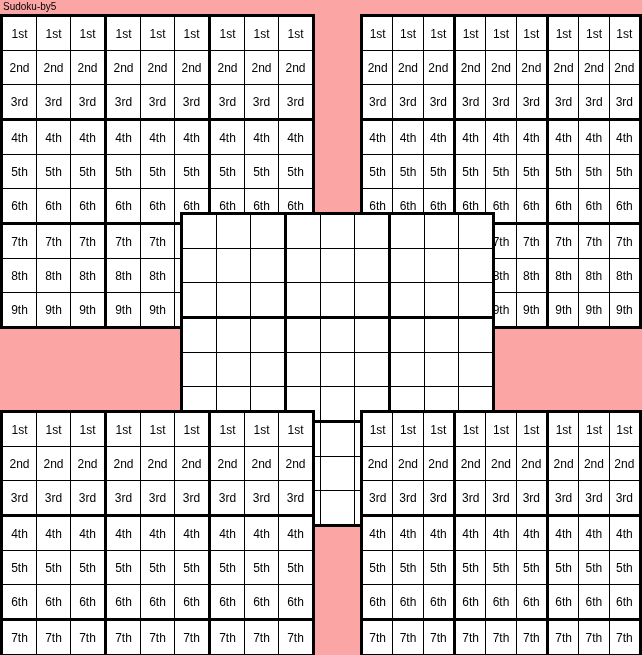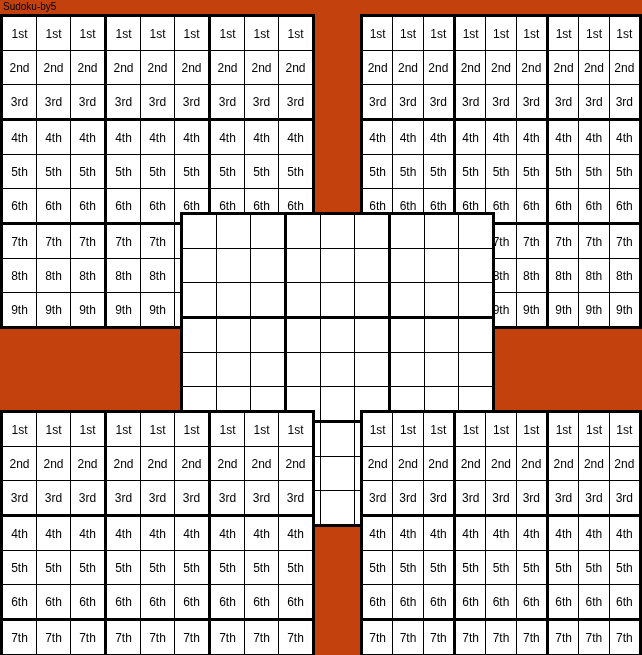--- a/index.html
+++ b/index.html
@@ -8,21 +8,21 @@
     background: #ffffff;
   }
   body {
     font-family: "Liberation Sans", sans-serif;
   }
   #page {
     position: relative;
     width: 642px;
     height: 655px;
     overflow: hidden;
-    background: #c2410c;
+    background: #fca5a5;
   }
   #title {
     position: absolute;
     left: 3px;
     top: 1px;
     font-size: 10px;
     color: #000000;
     line-height: 12px;
     white-space: nowrap;
   }

